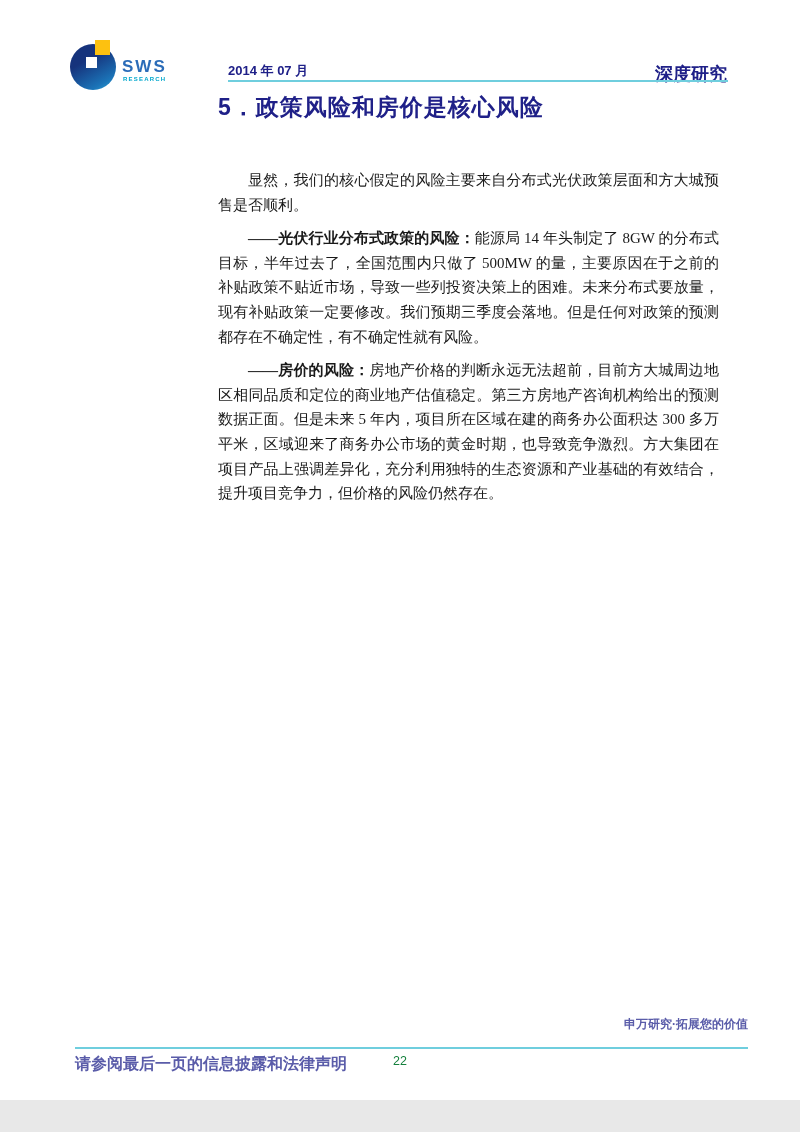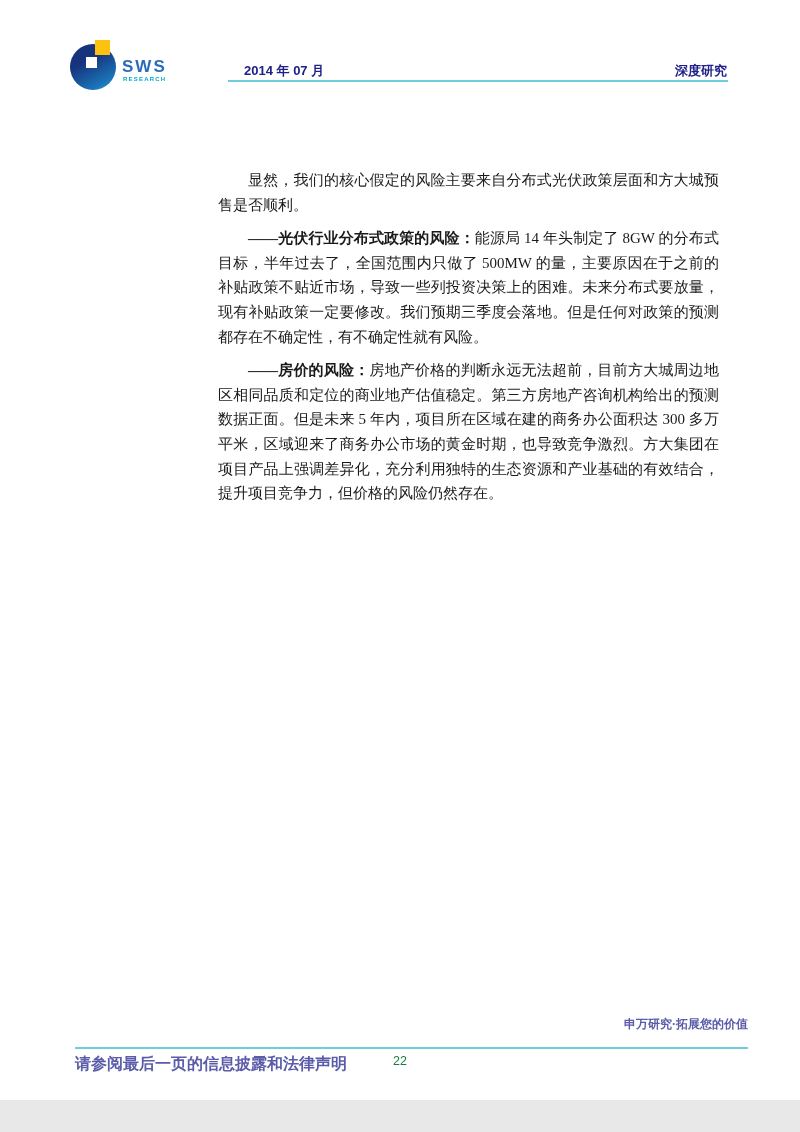--- a/index.html
+++ b/index.html
@@ -22,24 +22,24 @@
     position:absolute; left:54px; top:17px; font-size:17px; font-weight:bold;
     letter-spacing:2px; color:#2b6cb8;
   }
   .logo-subtitle {
     position:absolute; left:55px; top:36px; font-size:6px; font-weight:bold;
     letter-spacing:1.2px; color:#00a7cc;
   }
 
   
   .header-date {
-    position:absolute; left:244px; top:62px; font-size:13px; font-weight:bold; color:#1f2088;
+    position:absolute; left:228px; top:62px; font-size:13px; font-weight:bold; color:#1f2088;
   }
   .header-doctype {
-    position:absolute; right:73px; top:62px; font-size:13px; font-weight:bold; color:#1f2088;
+    position:absolute; right:73px; top:62px; font-size:18px; font-weight:bold; color:#1f2088;
   }
   .header-rule {
     position:absolute; left:228px; top:80px; width:500px; height:2px; background:#6fcede;
   }
 
   
   .section-title {
     position:absolute; left:218px; top:92px; width:520px;
     font-size:23px; font-weight:bold; color:#1f2088; letter-spacing:1px;
   }
@@ -80,20 +80,21 @@
       <div class="logo-square"></div>
     </div>
     <div class="logo-brand">SWS</div>
     <div class="logo-subtitle">RESEARCH</div>
   </div>
 
   <div class="header-date">2014 年 07 月</div>
   <div class="header-doctype">深度研究</div>
   <div class="header-rule"></div>
 
+  <div class="section-title">5．政策风险和房价是核心风险</div>
 
   <div class="body-text">
     <p><span>显然，我们的核心假定的风险主要来自分布式光伏政策层面和方大城预售是否顺利。</span></p>
     <p><span class="para-lead">——光伏行业分布式政策的风险：</span><span>能源局 14 年头制定了 8GW 的分布式目标，半年过去了，全国范围内只做了 500MW 的量，主要原因在于之前的补贴政策不贴近市场，导致一些列投资决策上的困难。未来分布式要放量，现有补贴政策一定要修改。我们预期三季度会落地。但是任何对政策的预测都存在不确定性，有不确定性就有风险。</span></p>
     <p><span class="para-lead">——房价的风险：</span><span>房地产价格的判断永远无法超前，目前方大城周边地区相同品质和定位的商业地产估值稳定。第三方房地产咨询机构给出的预测数据正面。但是未来 5 年内，项目所在区域在建的商务办公面积达 300 多万平米，区域迎来了商务办公市场的黄金时期，也导致竞争激烈。方大集团在项目产品上强调差异化，充分利用独特的生态资源和产业基础的有效结合，提升项目竞争力，但价格的风险仍然存在。</span></p>
   </div>
 
   <div class="footer-rule"></div>
   <div class="footer-disclaimer">请参阅最后一页的信息披露和法律声明</div>
   <div class="footer-page">22</div>

